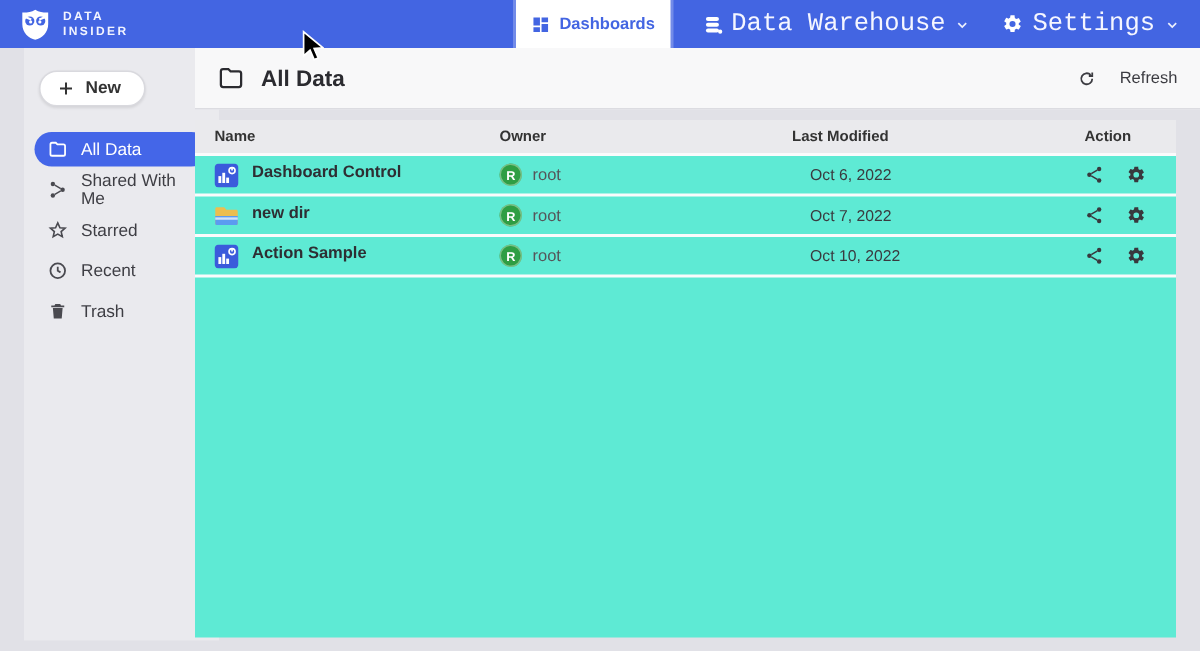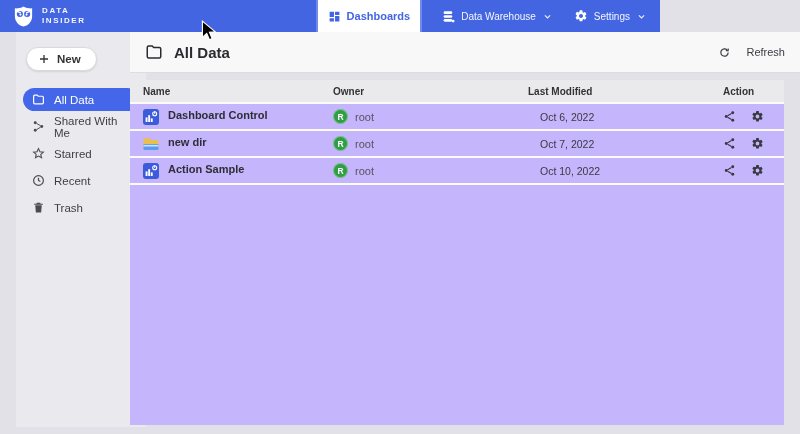--- a/index.html
+++ b/index.html
@@ -7,33 +7,33 @@
   body {
     font-family:"Liberation Sans", sans-serif;
     background:#e1e1e7;
     position:relative;
     -webkit-font-smoothing:antialiased;
   }
   svg { display:block; }
 
   
   .topbar {
-    position:absolute; left:0; top:0; width:660px; height:32px;
+    position:absolute; left:0; top:0; width:800px; height:32px;
     background:#4365e2; display:flex; align-items:center;
     padding:0 14px 0 12px; color:#fff;
   }
   .brand { display:flex; align-items:center; gap:7px; }
   .brand-text { font-size:8px; font-weight:700; letter-spacing:1.6px; line-height:1.25; color:#f2f4ff; }
   .topnav { margin-left:auto; display:flex; align-items:center; gap:22px; }
   .pill-btn {
     display:flex; align-items:center; gap:6px; background:#fff; color:#4365e2;
     border:none; border-radius:6px; padding:20px 10px; font-size:11px; font-weight:700;
     font-family:inherit; cursor:pointer; box-shadow:0 0 0 2px rgba(255,255,255,.25);
   }
-  .top-link { display:flex; align-items:center; gap:6px; font-size:10px; color:#f5f6ff; cursor:pointer; }
+  .top-link { display:flex; align-items:center; gap:6px; font-size:17px; color:#f5f6ff; cursor:pointer;font-family:Liberation Mono, monospace; }
   .chev { opacity:.9; margin-left:1px; }
 
   
   .sidebar {
     position:absolute; left:16px; top:32px; width:130px; height:395px;
     background:#eaeaee; padding-top:15px;
   }
   .new-btn {
     display:inline-flex; align-items:center; gap:7px; margin:0 0 15px 10px;
     background:#fff; border:1px solid #d9d9de; border-radius:14px;
@@ -56,21 +56,21 @@
     background:#f8f8f9; border-bottom:1px solid #dcdce1;
     display:flex; align-items:center; padding:0 15px;
   }
   .mh-title-group { display:flex; align-items:center; gap:11px; color:#2b2b30; }
   .mh-title { font-size:15px; font-weight:700; }
   .refresh { margin-left:auto; display:flex; align-items:flex-end; gap:16px; font-size:11px; color:#3c3c42; cursor:pointer; }
 
   
   .card {
     position:absolute; left:130px; top:80px; width:654px; height:345px;
-    background:#c4b5fd;
+    background:#5eead4;
   }
   .grid-cols {
     display:grid; grid-template-columns:190px 195px 195px 1fr;
     align-items:center; padding-left:13px;
   }
   .thead {
     height:24px; background:#eaeaed; border-bottom:2px solid #fbfbfc;
     font-size:10px; font-weight:700; color:#333;
   }
   .trow { height:27px; border-bottom:2px solid #fbfbfc; cursor:default; }

